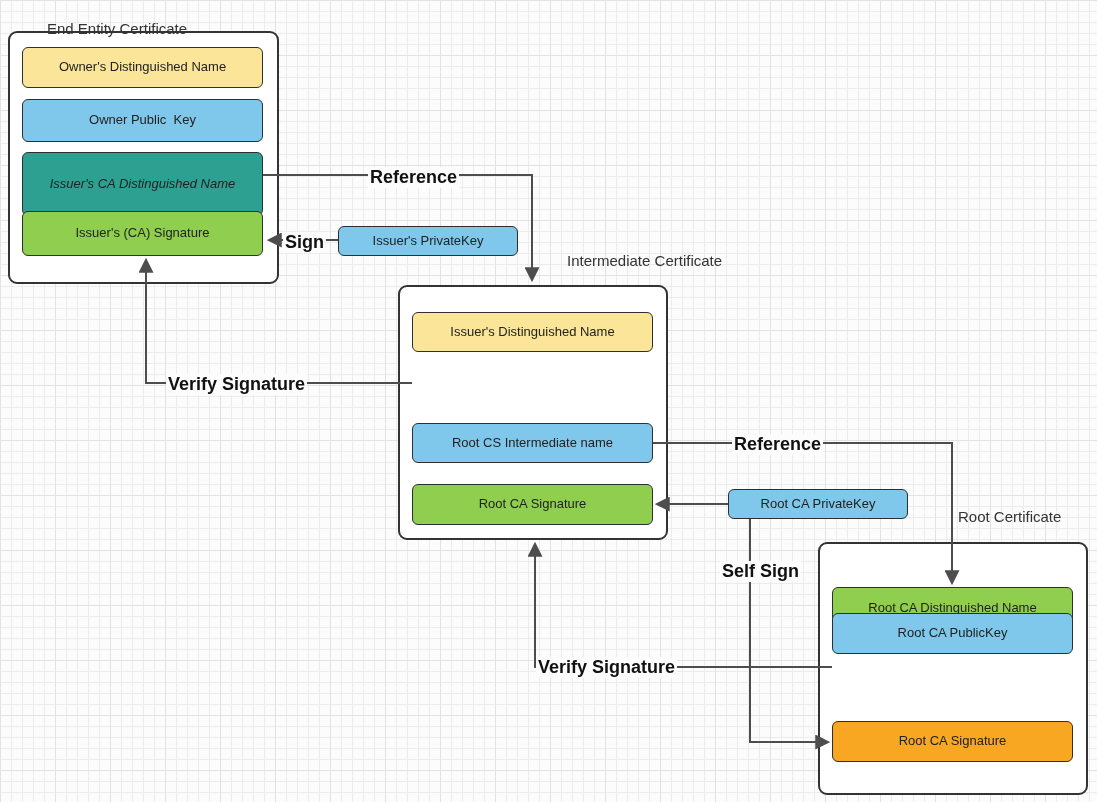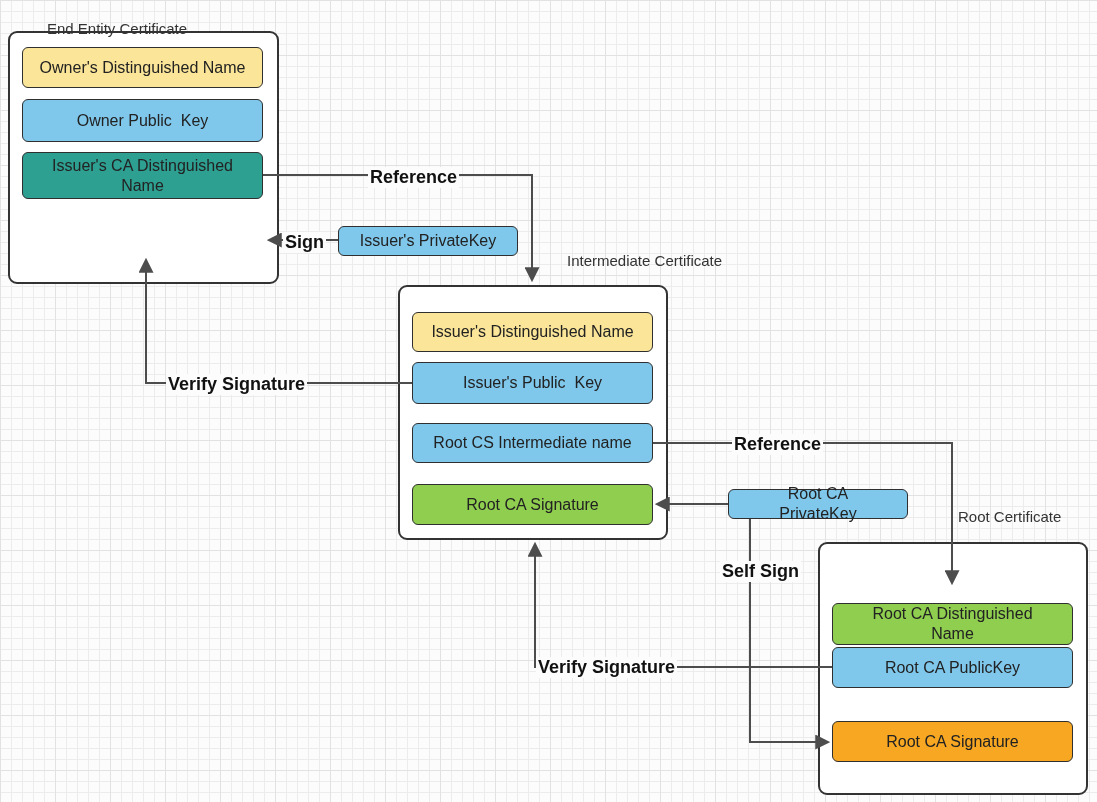--- a/index.html
+++ b/index.html
@@ -17,21 +17,21 @@
   .group {
     position:absolute; background:#ffffff; border:2px solid #333333;
     border-radius:9px; z-index:1;
   }
   .group-title {
     position:absolute; font-size:15px; color:#333333; z-index:4; white-space:nowrap;
   }
   .edges { position:absolute; left:0; top:0; z-index:2; pointer-events:none; }
   .node {
     position:absolute; display:flex; align-items:center; justify-content:center;
-    text-align:center; font-size:16px; line-height:1.25; color:#222222;
+    text-align:center; font-size:13px; line-height:1.25; color:#222222;
     border:1.5px solid #2f2f2f; border-radius:6px; padding:0 16px;
     white-space:pre-wrap; z-index:3;
   }
   .key-node { padding:0 20px; }
   .c-yellow { background:var(--yellow,#FBE598); }
   .c-blue   { background:var(--blue,#7FC8EC); }
   .c-teal   { background:var(--teal,#2EA092); }
   .c-green  { background:var(--green,#8FCE4F); }
   .c-orange { background:var(--orange,#F7A721); }
   .edge-label {
@@ -62,29 +62,29 @@
     <path d="M750,519 L750,742 L828,742" fill="none" stroke="#4D4D4D" stroke-width="2" marker-end="url(#arrow)"></path>
     <path d="M832,667 L535,667 L535,544" fill="none" stroke="#4D4D4D" stroke-width="2" marker-end="url(#arrow)"></path>
   </svg>
 
   <div class="group-title" style="left:47px; top:20px;">End Entity Certificate</div>
   <div class="group-title" style="left:567px; top:252px;">Intermediate Certificate</div>
   <div class="group-title" style="left:958px; top:508px;">Root Certificate</div>
 
   <div class="node c-yellow" style="left:22px; top:47px; width:241px; height:41px;">Owner's Distinguished Name</div>
   <div class="node c-blue" style="left:22px; top:99px; width:241px; height:43px;">Owner Public  Key</div>
-  <div class="node c-teal" style="left:22px; top:152px; width:241px; height:47px;">Issuer's CA Distinguished Name</div>
+  <div class="node c-teal" style="left:22px; top:152px; width:241px; height:64px;font-style:italic;">Issuer's CA Distinguished Name</div>
+  <div class="node c-green" style="left:22px; top:211px; width:241px; height:45px;">Issuer's (CA) Signature</div>
 
   <div class="node c-yellow" style="left:412px; top:302px; width:241px; height:40px;margin-top:10px;">Issuer's Distinguished Name</div>
-  <div class="node c-blue" style="left:412px; top:362px; width:241px; height:42px;">Issuer's Public  Key</div>
   <div class="node c-blue" style="left:412px; top:423px; width:241px; height:40px;">Root CS Intermediate name</div>
   <div class="node c-green" style="left:412px; top:484px; width:241px; height:41px;">Root CA Signature</div>
 
-  <div class="node c-green" style="left:832px; top:587px; width:241px; height:42px;margin-top:16px;">Root CA Distinguished Name</div>
-  <div class="node c-blue" style="left:832px; top:647px; width:241px; height:41px;">Root CA PublicKey</div>
+  <div class="node c-green" style="left:832px; top:587px; width:241px; height:42px;">Root CA Distinguished Name</div>
+  <div class="node c-blue" style="left:832px; top:613px; width:241px; height:41px;">Root CA PublicKey</div>
   <div class="node c-orange" style="left:832px; top:721px; width:241px; height:41px;">Root CA Signature</div>
 
   <div class="node key-node c-blue" style="left:338px; top:226px; width:180px; height:30px;">Issuer's PrivateKey</div>
   <div class="node key-node c-blue" style="left:728px; top:489px; width:180px; height:30px;">Root CA PrivateKey</div>
 
   <div class="edge-label" style="left:368px; top:167px;">Reference</div>
   <div class="edge-label" style="left:283px; top:232px;">Sign</div>
   <div class="edge-label" style="left:166px; top:374px;">Verify Signature</div>
   <div class="edge-label" style="left:732px; top:434px;">Reference</div>
   <div class="edge-label" style="left:720px; top:561px;">Self Sign</div>

